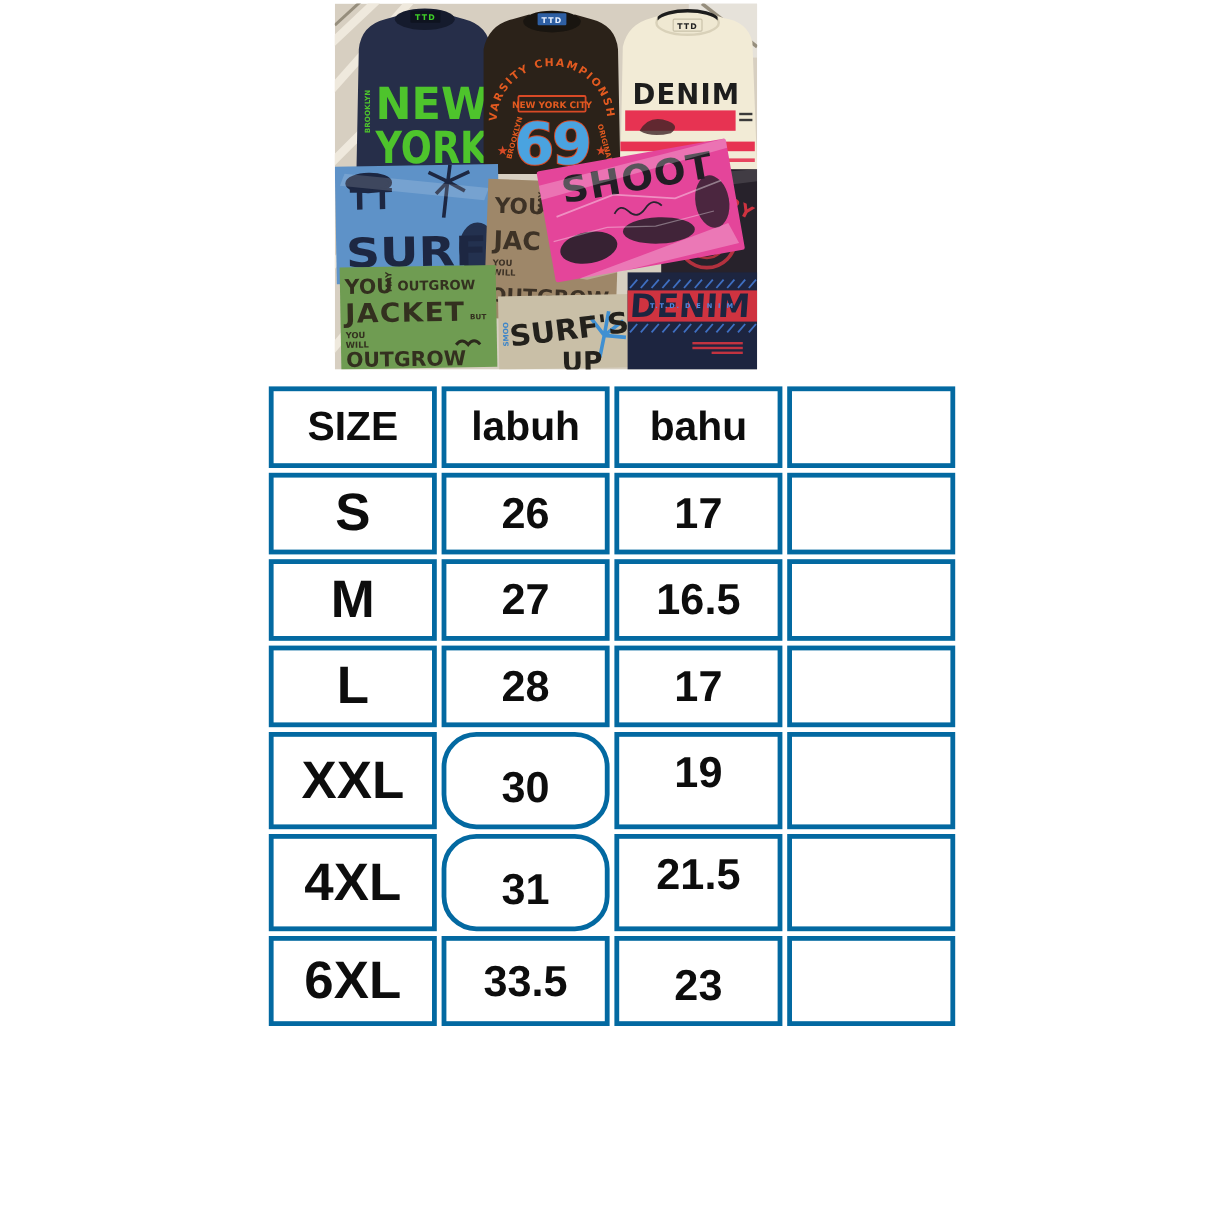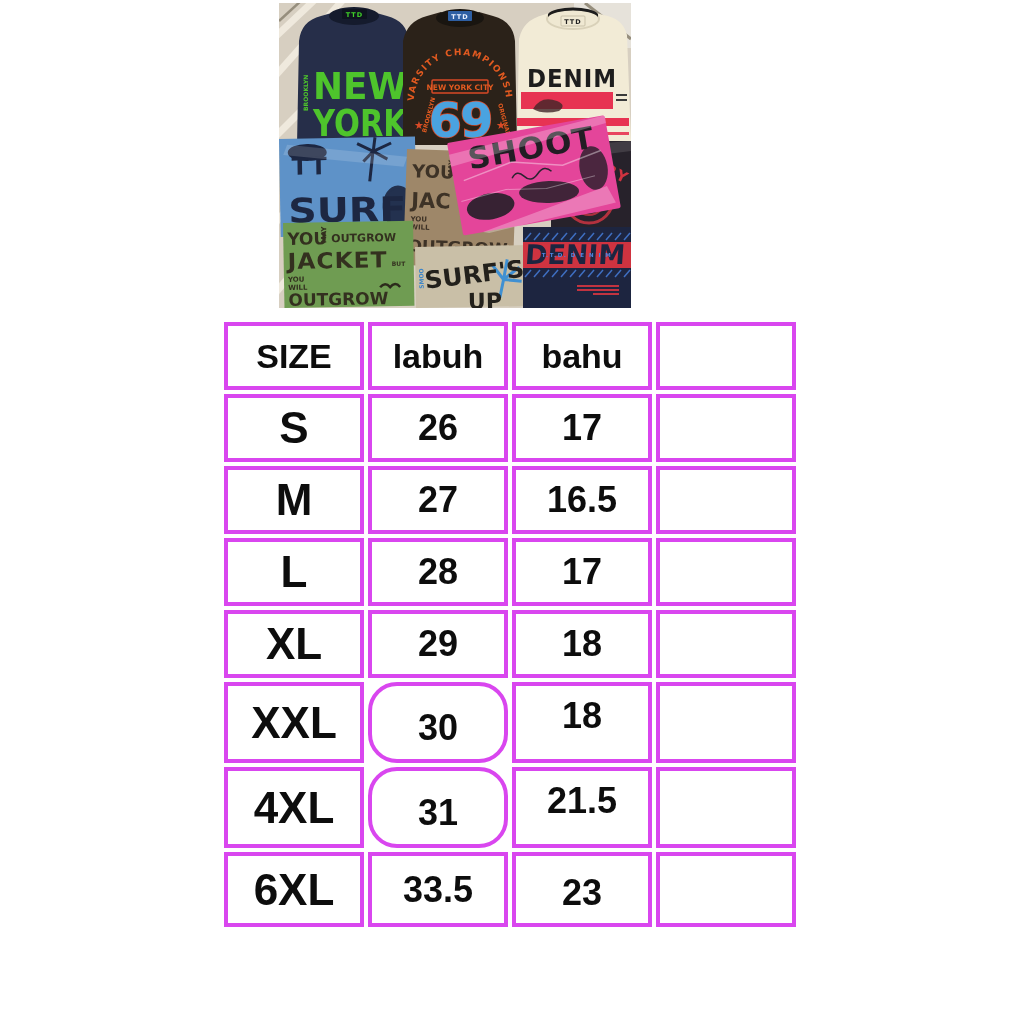--- a/index.html
+++ b/index.html
@@ -5,21 +5,21 @@
   html,body{margin:0;padding:0;background:#fff;}
   #canvas{position:relative;width:1024px;height:1024px;background:#ffffff;overflow:hidden;
           font-family:"Liberation Sans",sans-serif;}
   
   #photo{position:absolute;left:279px;top:3px;width:352px;height:353px;}
   #photo svg{display:block;}
   svg text{font-family:"DejaVu Sans",sans-serif;}
   
   table.size{position:absolute;left:220px;top:318px;width:580px;
              border-collapse:separate;border-spacing:4px;table-layout:fixed;}
-  table.size td{border:4px solid #d946ef;background:#fff;height:58px;text-align:center;
+  table.size td{border:4px solid #0369a1;background:#fff;height:58px;text-align:center;
                 vertical-align:middle;font-weight:bold;color:#0d0d0d;overflow:hidden;}
   td.hdr{font-size:34px;}
   td.sz{font-size:44px;letter-spacing:0px;}
   td.val{font-size:36px;}
   td.lo{padding-top:12px;height:46px;border-radius:29px;}
   td.hi{padding-bottom:14px;height:44px;}
   td.lo2{padding-top:8px;height:50px;}
 </style>
 </head>
 <body>
@@ -227,29 +227,23 @@
       <td class="val">16.5</td>
       <td class="val"></td>
     </tr>
     <tr>
       <td class="sz">L</td>
       <td class="val">28</td>
       <td class="val">17</td>
       <td class="val"></td>
     </tr>
     <tr>
-      <td class="sz">XL</td>
-      <td class="val">29</td>
-      <td class="val">18</td>
-      <td class="val"></td>
-    </tr>
-    <tr>
       <td class="sz">XXL</td>
       <td class="val lo">30</td>
-      <td class="val hi">18</td>
+      <td class="val hi">19</td>
       <td class="val"></td>
     </tr>
     <tr>
       <td class="sz">4XL</td>
       <td class="val lo">31</td>
       <td class="val hi">21.5</td>
       <td class="val"></td>
     </tr>
     <tr>
       <td class="sz">6XL</td>

